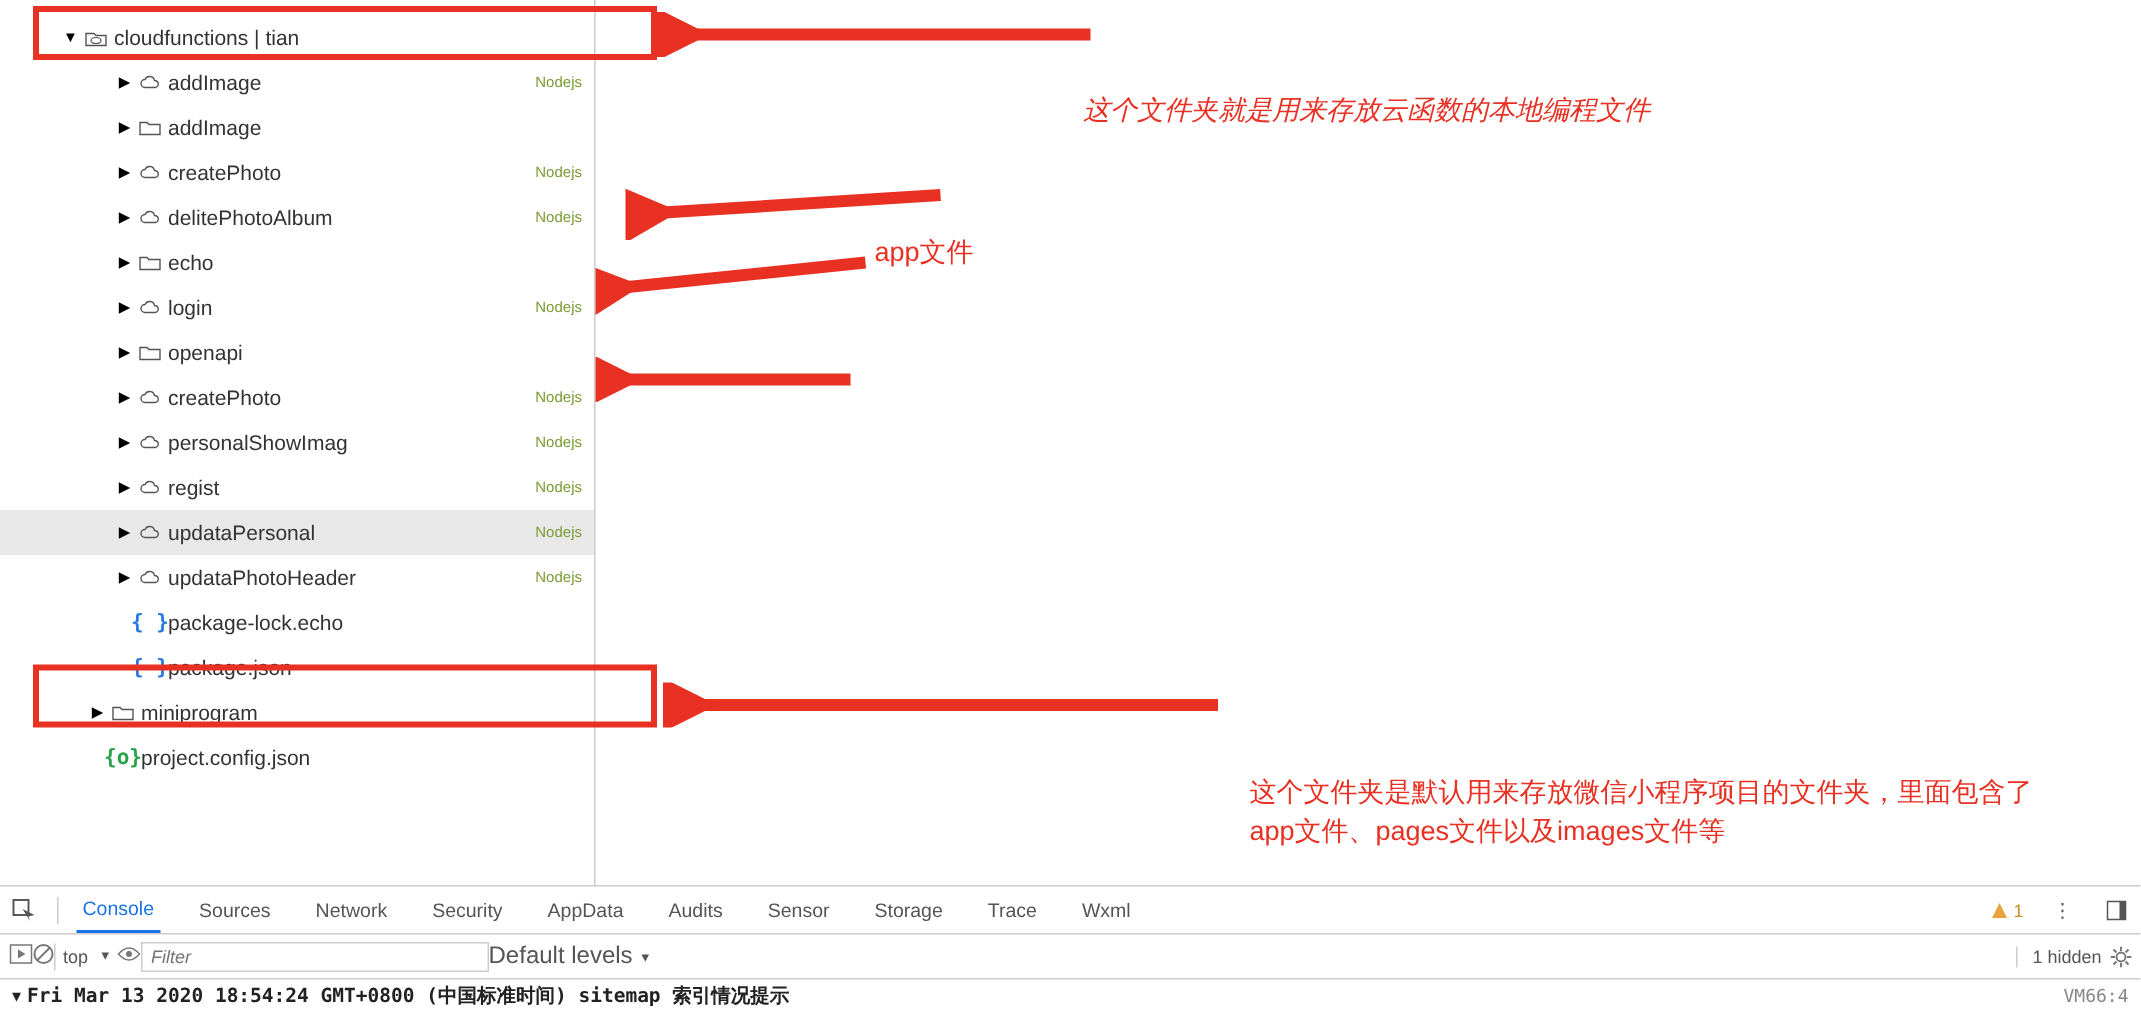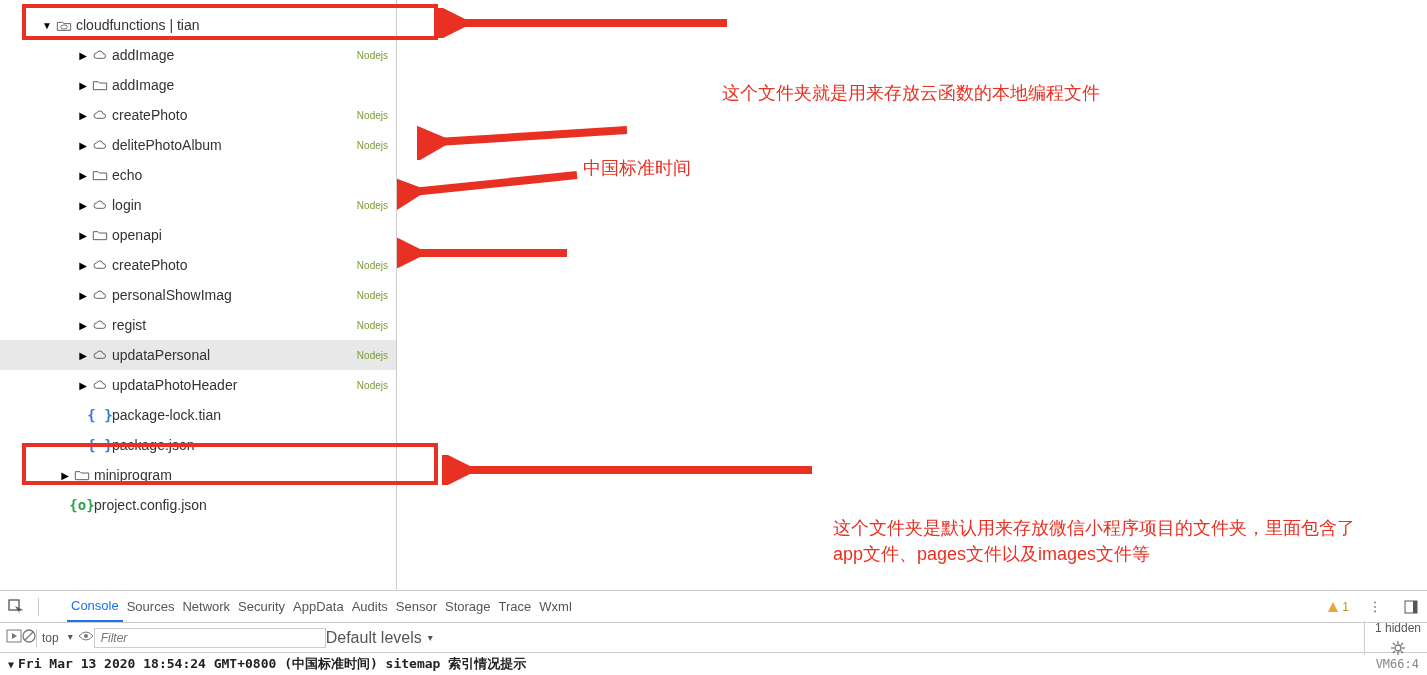--- a/index.html
+++ b/index.html
@@ -52,21 +52,21 @@
   .filterbar .context-sel .sel::after{
     content:"▾"; position:absolute; right:4px; top:1px; font-size:10px; color:#555;
   }
   .filterbar input.filter {
     flex:none; width:232px; height:20px; border:1px solid #ccc; padding:0 6px;
     font-size:12px; color:#777; font-style:italic;
   }
   .filterbar .levels { display:flex; align-items:center; gap:4px; font-size:16px;}
   .filterbar .levels::after{ content:"▾"; font-size:10px; margin-left:2px;}
   .filterbar .spacer{flex:1;}
-  .hidden-count{ font-size:12px; color:#555; border-left:1px solid #ccc; padding-left:10px; display:flex; align-items:center; gap:6px;flex-direction:column;}
+  .hidden-count{ font-size:12px; color:#555; border-left:1px solid #ccc; padding-left:10px; display:flex; align-items:center; gap:6px;}
   .consoleline{
     display:flex; align-items:center; height:22px; padding:0 8px; font-family:Consolas,Menlo,monospace;
     font-size:13px; font-weight:bold; color:#222;
   }
   .consoleline .cols{flex:1;}
   .consoleline .src{ color:#888; font-weight:normal; font-size:12px;}
   .tri { font-size:10px; margin-right:4px;}
 </style>
 </head>
 <body>
@@ -223,21 +223,21 @@
             </span>
             <span class="label">updataPhotoHeader</span>
             <span class="badge">Nodejs</span>
           </div>
           <div class="tree-row">
             <span class="indent" style="width:76px"></span>
             <span class="toggle"></span>
             <span class="ico">
               <span style="color:#2a7ae2;font-weight:bold;font-family:Consolas,monospace">{ }</span>
             </span>
-            <span class="label">package-lock.tian</span>
+            <span class="label">package-lock.echo</span>
             <span class="badge"></span>
           </div>
           <div class="tree-row">
             <span class="indent" style="width:76px"></span>
             <span class="toggle"></span>
             <span class="ico">
               <span style="color:#2a7ae2;font-weight:bold;font-family:Consolas,monospace">{ }</span>
             </span>
             <span class="label">package.json</span>
             <span class="badge"></span>
@@ -260,22 +260,22 @@
               <span style="color:#2aa24a;font-weight:bold;font-family:Consolas,monospace">{o}</span>
             </span>
             <span class="label">project.config.json</span>
             <span class="badge"></span>
           </div>
         </div>
     </div>
 
     <div class="canvas">
 
-      <div class="anno-text" style="left:325px; top:80px;">这个文件夹就是用来存放云函数的本地编程文件</div>
-      <div class="anno-text" style="left:186px; top:155px;">中国标准时间</div>
+      <div class="anno-text" style="left:325px; top:60px;font-style:italic;">这个文件夹就是用来存放云函数的本地编程文件</div>
+      <div class="anno-text" style="left:186px; top:155px;">app文件</div>
       <div class="anno-text" style="left:436px; top:515px;">
         <span>这个文件夹是默认用来存放微信小程序项目的文件夹，里面包含了</span><br>
         <span>app文件、pages文件以及images文件等</span>
       </div>
 
       <svg class="arrow" style="left:40px; top:8px;" width="300" height="30">
         <defs>
             <marker id="ah1" markerWidth="12" markerHeight="12" refX="2" refY="5" orient="auto">
               <path d="M10 0 L0 5 L10 10 Z" fill="#e83023"></path>
             </marker>
@@ -319,21 +319,21 @@
 
   <div class="devtools">
     <div class="tabbar">
       <span class="icon-btn">
         <svg width="16" height="16" viewBox="0 0 16 16">
             <rect x="1" y="1" width="10" height="10" fill="none" stroke="#555" stroke-width="1.3"></rect>
             <path d="M7 7 L15 11 L11 12 L12 15 Z" fill="#555"></path>
           </svg>
       </span>
       <span class="sep"></span>
-      <span id="tabs-host" style="display: flex; height: 100%; align-items: center; margin-left: 16px;">
+      <span id="tabs-host" style="display: flex; gap: 22px; height: 100%; align-items: center;">
           <span class="tab active">Console</span>
           <span class="tab">Sources</span>
           <span class="tab">Network</span>
           <span class="tab">Security</span>
           <span class="tab">AppData</span>
           <span class="tab">Audits</span>
           <span class="tab">Sensor</span>
           <span class="tab">Storage</span>
           <span class="tab">Trace</span>
           <span class="tab">Wxml</span>

